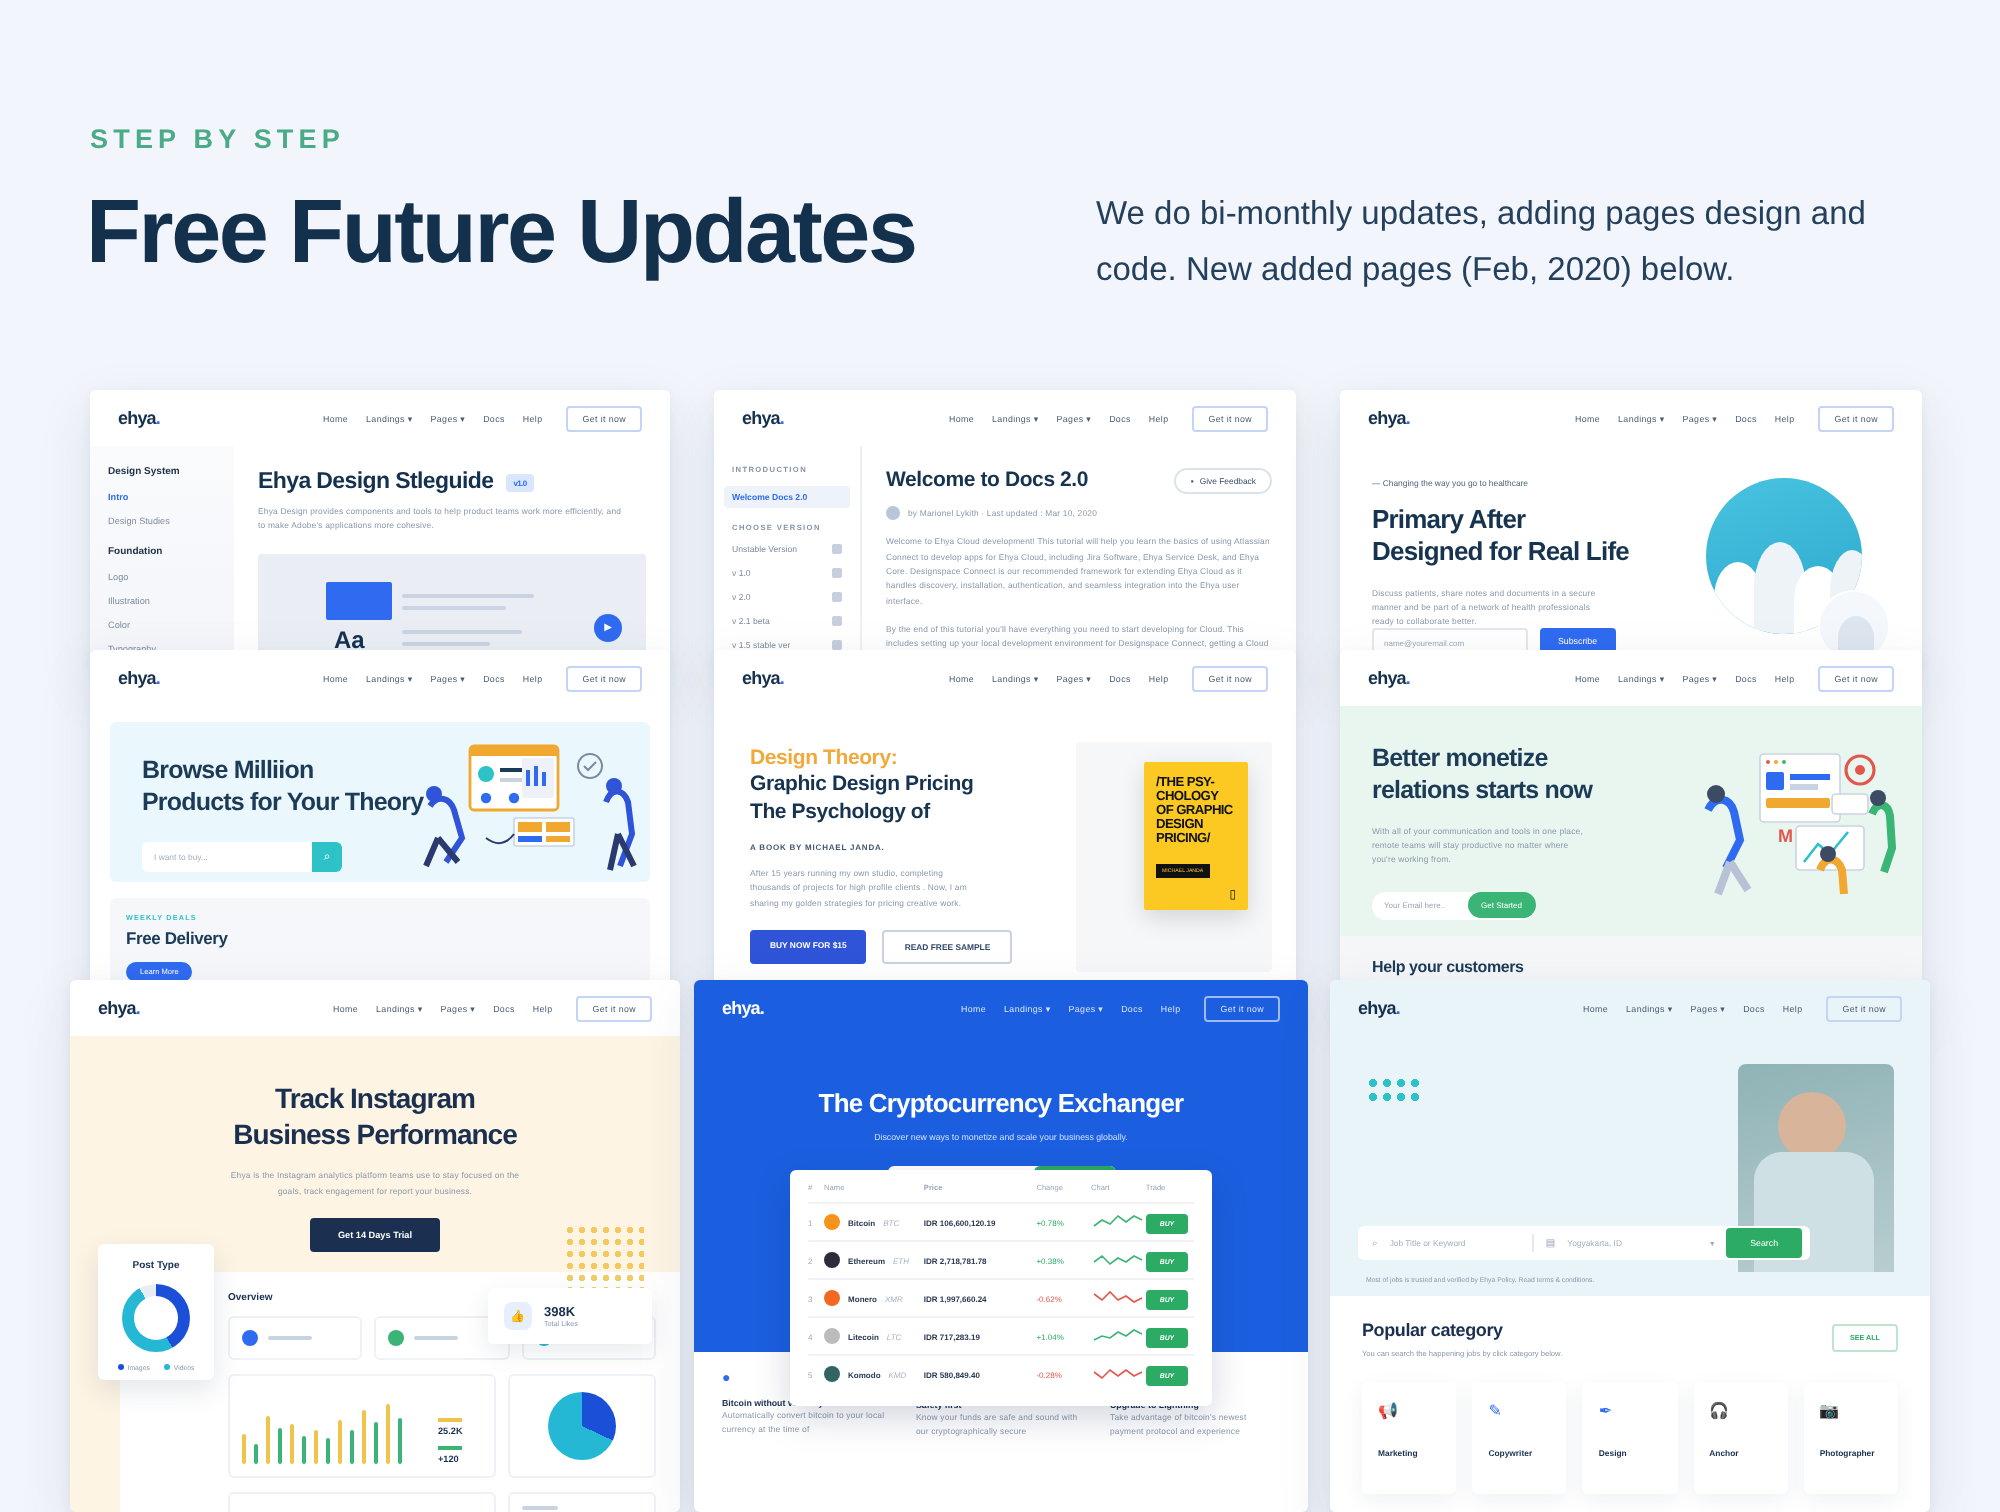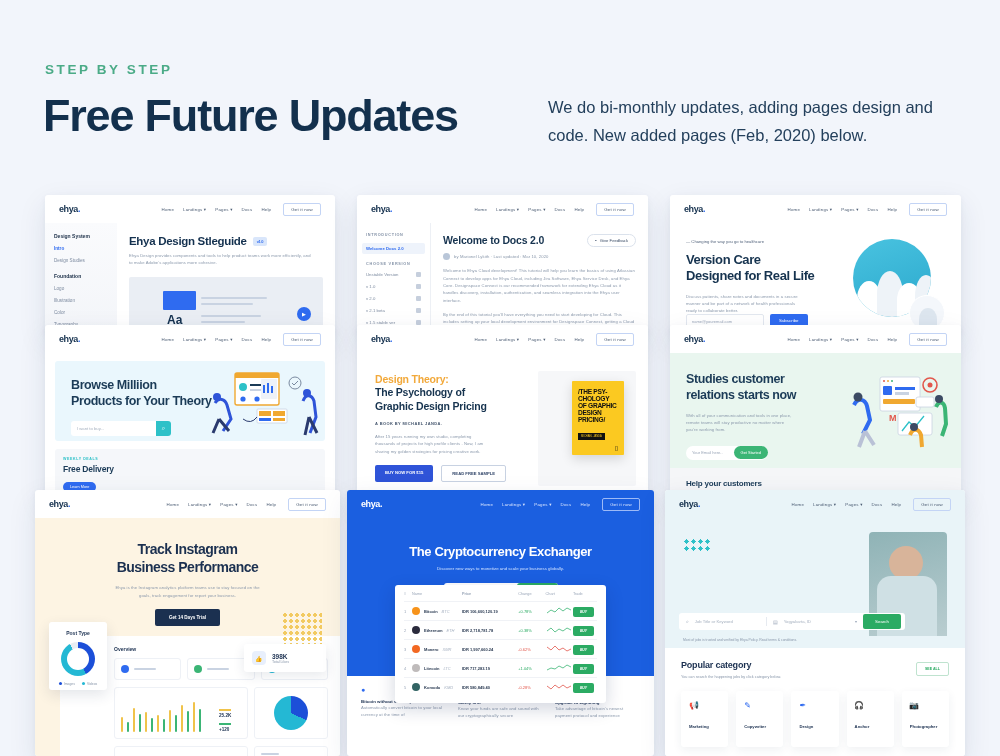--- a/index.html
+++ b/index.html
@@ -379,21 +379,21 @@
           <span>Landings ▾</span>
           <span>Pages ▾</span>
           <span>Docs</span>
           <span>Help</span>
           <span class="nav-cta">Get it now</span>
         </div>
       </div>
       <div class="pc-body">
         <div class="pc-kick">— <span>Changing the way you go to healthcare</span></div>
         <div class="pc-title">
-          <div>Version Care</div>
+          <div>Primary After</div>
           <div>Designed for Real Life</div>
         </div>
         <div class="mt pc-p">Discuss patients, share notes and documents in a secure manner and be part of a network of health professionals ready to collaborate better.</div>
         <div class="pc-form">
           <div class="pc-inp">name@youremail.com</div>
           <div class="pc-btn">Subscribe</div>
         </div>
         <div class="pc-art">
           <div class="pc-circ">
             <div class="doc" style="left:4px;width:24px;height:36px"></div>
@@ -482,22 +482,22 @@
           <span>Landings ▾</span>
           <span>Pages ▾</span>
           <span>Docs</span>
           <span>Help</span>
           <span class="nav-cta">Get it now</span>
         </div>
       </div>
       <div class="dt-body">
         <div class="dt-kick">Design Theory:</div>
         <div class="dt-title">
+          <div>Graphic Design Pricing</div>
           <div>The Psychology of</div>
-          <div>Graphic Design Pricing</div>
         </div>
         <div class="dt-by">A BOOK BY MICHAEL JANDA.</div>
         <div class="mt dt-p">After 15 years running my own studio, completing thousands of projects for high profile clients . Now, I am sharing my golden strategies for pricing creative work.</div>
         <div class="dt-btns">
           <div class="dt-b1">BUY NOW FOR $15</div>
           <div class="dt-b2">READ FREE SAMPLE</div>
         </div>
         <div class="dt-stage"></div>
         <div class="book">
           <div class="book-t">/THE PSY-CHOLOGY OF GRAPHIC DESIGN PRICING/</div>
@@ -514,21 +514,21 @@
           <span>Home</span>
           <span>Landings ▾</span>
           <span>Pages ▾</span>
           <span>Docs</span>
           <span>Help</span>
           <span class="nav-cta">Get it now</span>
         </div>
       </div>
       <div class="bc-body">
         <div class="bc-title">
-          <div>Studies customer</div>
+          <div>Better monetize</div>
           <div>relations starts now</div>
         </div>
         <div class="mt bc-p">With all of your communication and tools in one place, remote teams will stay productive no matter where you're working from.</div>
         <div class="bc-form">
           <span>Your Email here..</span>
           <span class="bc-btn">Get Started</span>
         </div>
         <svg class="bc-art" viewBox="0 0 105 84">
           <rect x="34" y="4" width="40" height="34" rx="2" fill="#fff" stroke="#c9d3e2" stroke-width=".8"></rect>
           <circle cx="38" cy="8" r="1" fill="#e2574c"></circle>

